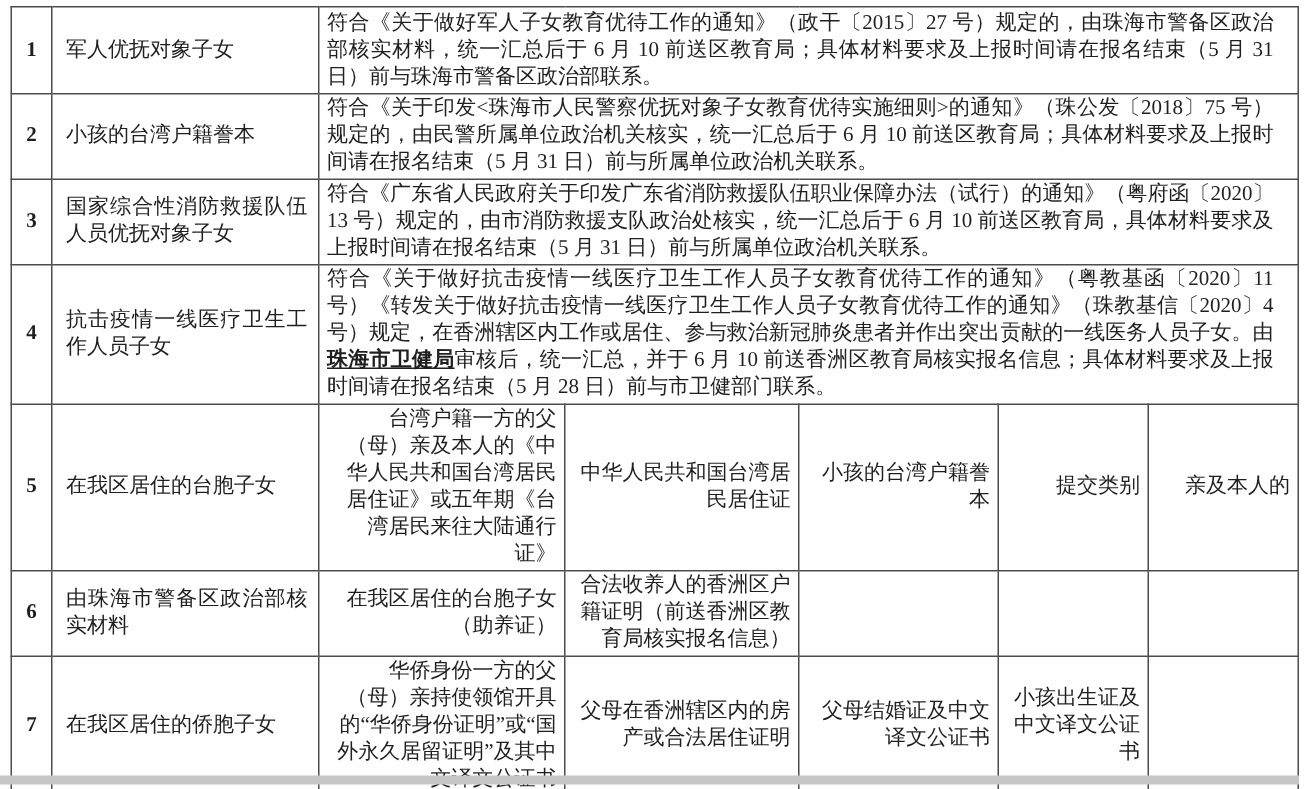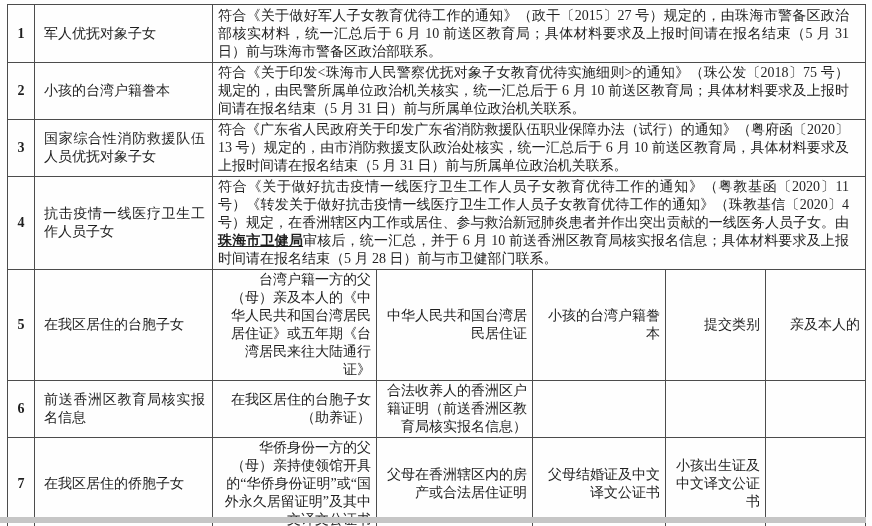--- a/index.html
+++ b/index.html
@@ -93,21 +93,21 @@
         <td class="cat">在我区居住的台胞子女</td>
         <td class="mat">台湾户籍一方的父（母）亲及本人的《中华人民共和国台湾居民居住证》或五年期《台湾居民来往大陆通行证》</td>
         <td class="mat">中华人民共和国台湾居民居住证</td>
         <td class="mat">小孩的台湾户籍誊本</td>
         <td class="mat">提交类别</td>
         <td class="mat">亲及本人的</td>
       </tr>
 
       <tr style="height:55px;">
         <td class="num">6</td>
-        <td class="cat">前送香洲区教育局核实报名信息</td>
+        <td class="cat">由珠海市警备区政治部核实材料</td>
         <td class="mat">在我区居住的台胞子女（助养证）</td>
         <td class="mat">合法收养人的香洲区户籍证明（前送香洲区教育局核实报名信息）</td>
         <td class="mat"></td>
         <td class="mat"></td>
         <td class="mat"></td>
       </tr>
 
       <tr style="height:80px;">
         <td class="num">7</td>
         <td class="cat">在我区居住的侨胞子女</td>

